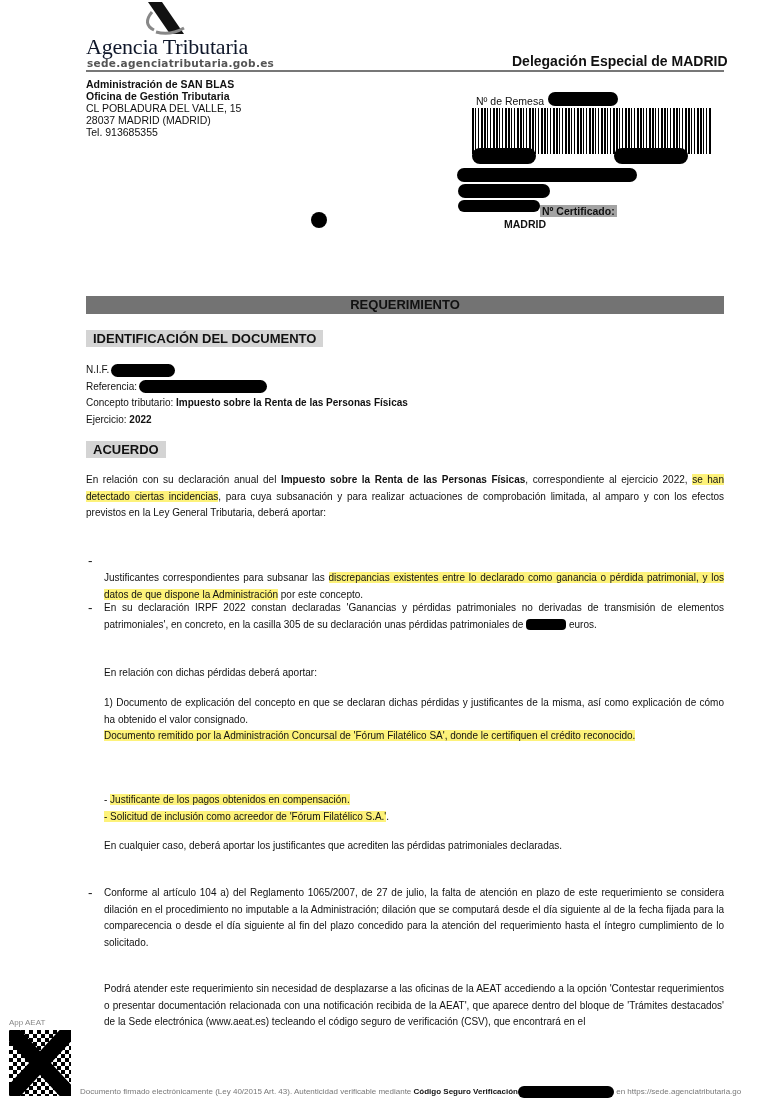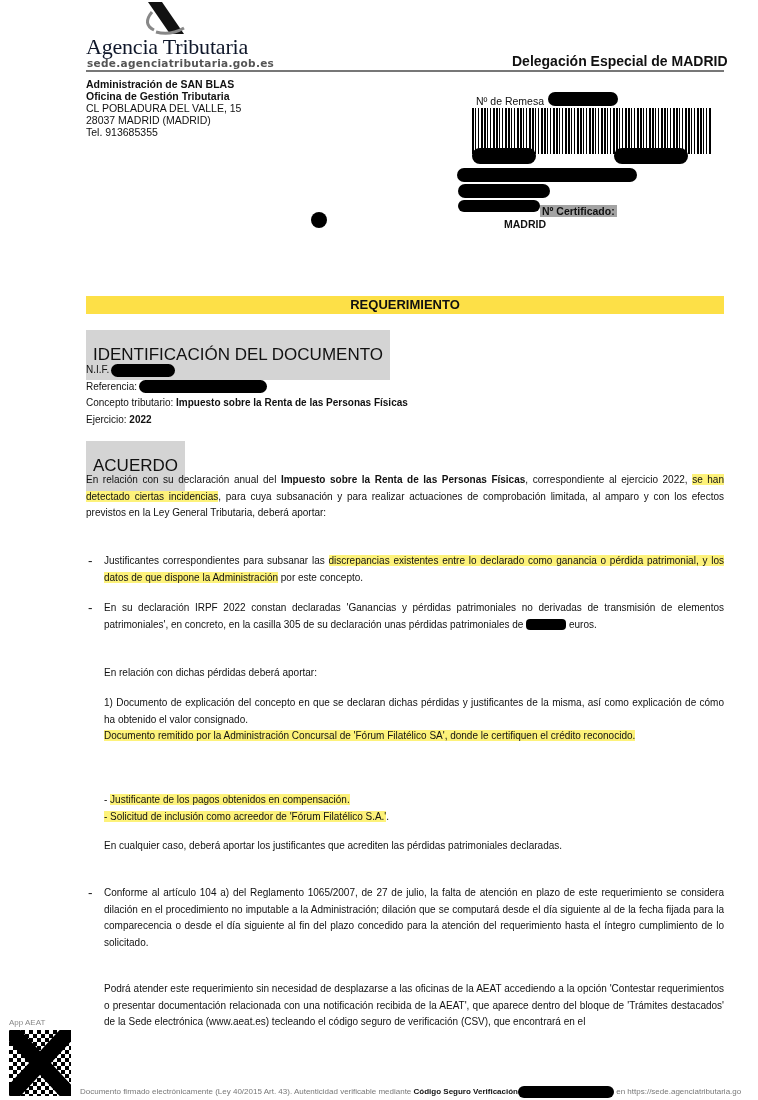--- a/index.html
+++ b/index.html
@@ -7,22 +7,22 @@
          font-family: "Liberation Sans", sans-serif; color: #111; }
   .abs { position: absolute; }
   .logo-text { font-family: "Liberation Serif", serif; font-size: 22px; color: #0f172a; letter-spacing: -0.2px; }
   .logo-url { font-family: "DejaVu Sans", sans-serif; font-size: 10.5px; font-weight: bold; color: #555; letter-spacing: 0.3px; }
   .hr { height: 2px; background: #777; }
   .addr { font-size: 10.5px; line-height: 12px; }
   .addr b { font-weight: bold; }
   .deleg { font-size: 14px; font-weight: bold; }
   .small { font-size: 10.5px; }
   .redact { background: #000; border-radius: 8px; }
-  .graybar { background: #fde047; font-weight: bold; font-size: 13px; }
-  .section-label { background: #d4d4d4; font-weight: normal; font-size: 17px; padding: 15px 7px; display: inline-block; }
+  .graybar { background: #737373; font-weight: bold; font-size: 13px; }
+  .section-label { background: #d4d4d4; font-weight: bold; font-size: 13px; padding: 1px 7px; display: inline-block; }
   .body-text { font-size: 10px; line-height: 16.5px; text-align: justify; }
   .hl { background: #fdf27a; }
   .bullet { position: absolute; left: 88px; font-size: 13.5px; }
   .footer { font-size: 8px; color: #777; white-space: nowrap; }
 </style>
 </head>
 <body>
 
 <div class="abs" style="left:86px; top:2px; width:165px; height:62px;">
   <svg class="abs" style="left:54px; top:0;" width="50" height="34" viewBox="0 0 50 34">
@@ -69,21 +69,21 @@
   <div><span>Ejercicio:</span> <b>2022</b></div>
 </div>
 
 <div class="abs section-label" style="left:86px; top:441px;">ACUERDO</div>
 
 <div class="abs body-text" style="left:86px; top:472px; width:638px;">
   <span>En relación con su declaración anual del </span><b>Impuesto sobre la Renta de las Personas Físicas</b><span>, correspondiente al ejercicio 2022, </span><span class="hl">se han detectado ciertas incidencias</span><span>, para cuya subsanación y para realizar actuaciones de comprobación limitada, al amparo y con los efectos previstos en la Ley General Tributaria, deberá aportar:</span>
 </div>
 
 <span class="bullet" style="top:553px;">-</span>
-<div class="abs body-text" style="left:104px; top:553px; width:620px;">
+<div class="abs body-text" style="left:104px; top:570px; width:620px;">
   <span>Justificantes correspondientes para subsanar las </span><span class="hl">discrepancias existentes entre lo declarado como ganancia o pérdida patrimonial, y los datos de que dispone la Administración</span><span> por este concepto.</span>
 </div>
 
 <span class="bullet" style="top:600px;">-</span>
 <div class="abs body-text" style="left:104px; top:600px; width:620px;">
   <span>En su declaración IRPF 2022 constan declaradas 'Ganancias y pérdidas patrimoniales no derivadas de transmisión de elementos patrimoniales', en concreto, en la casilla 305 de su declaración unas pérdidas patrimoniales de </span><span class="redact" style="display:inline-block; width:40px; height:11px; vertical-align:middle; border-radius:4px;"></span><span> euros.</span>
 </div>
 <div class="abs body-text" style="left:104px; top:665px; width:620px;">En relación con dichas pérdidas deberá aportar:</div>
 
 <div class="abs body-text" style="left:104px; top:695px; width:620px;">

